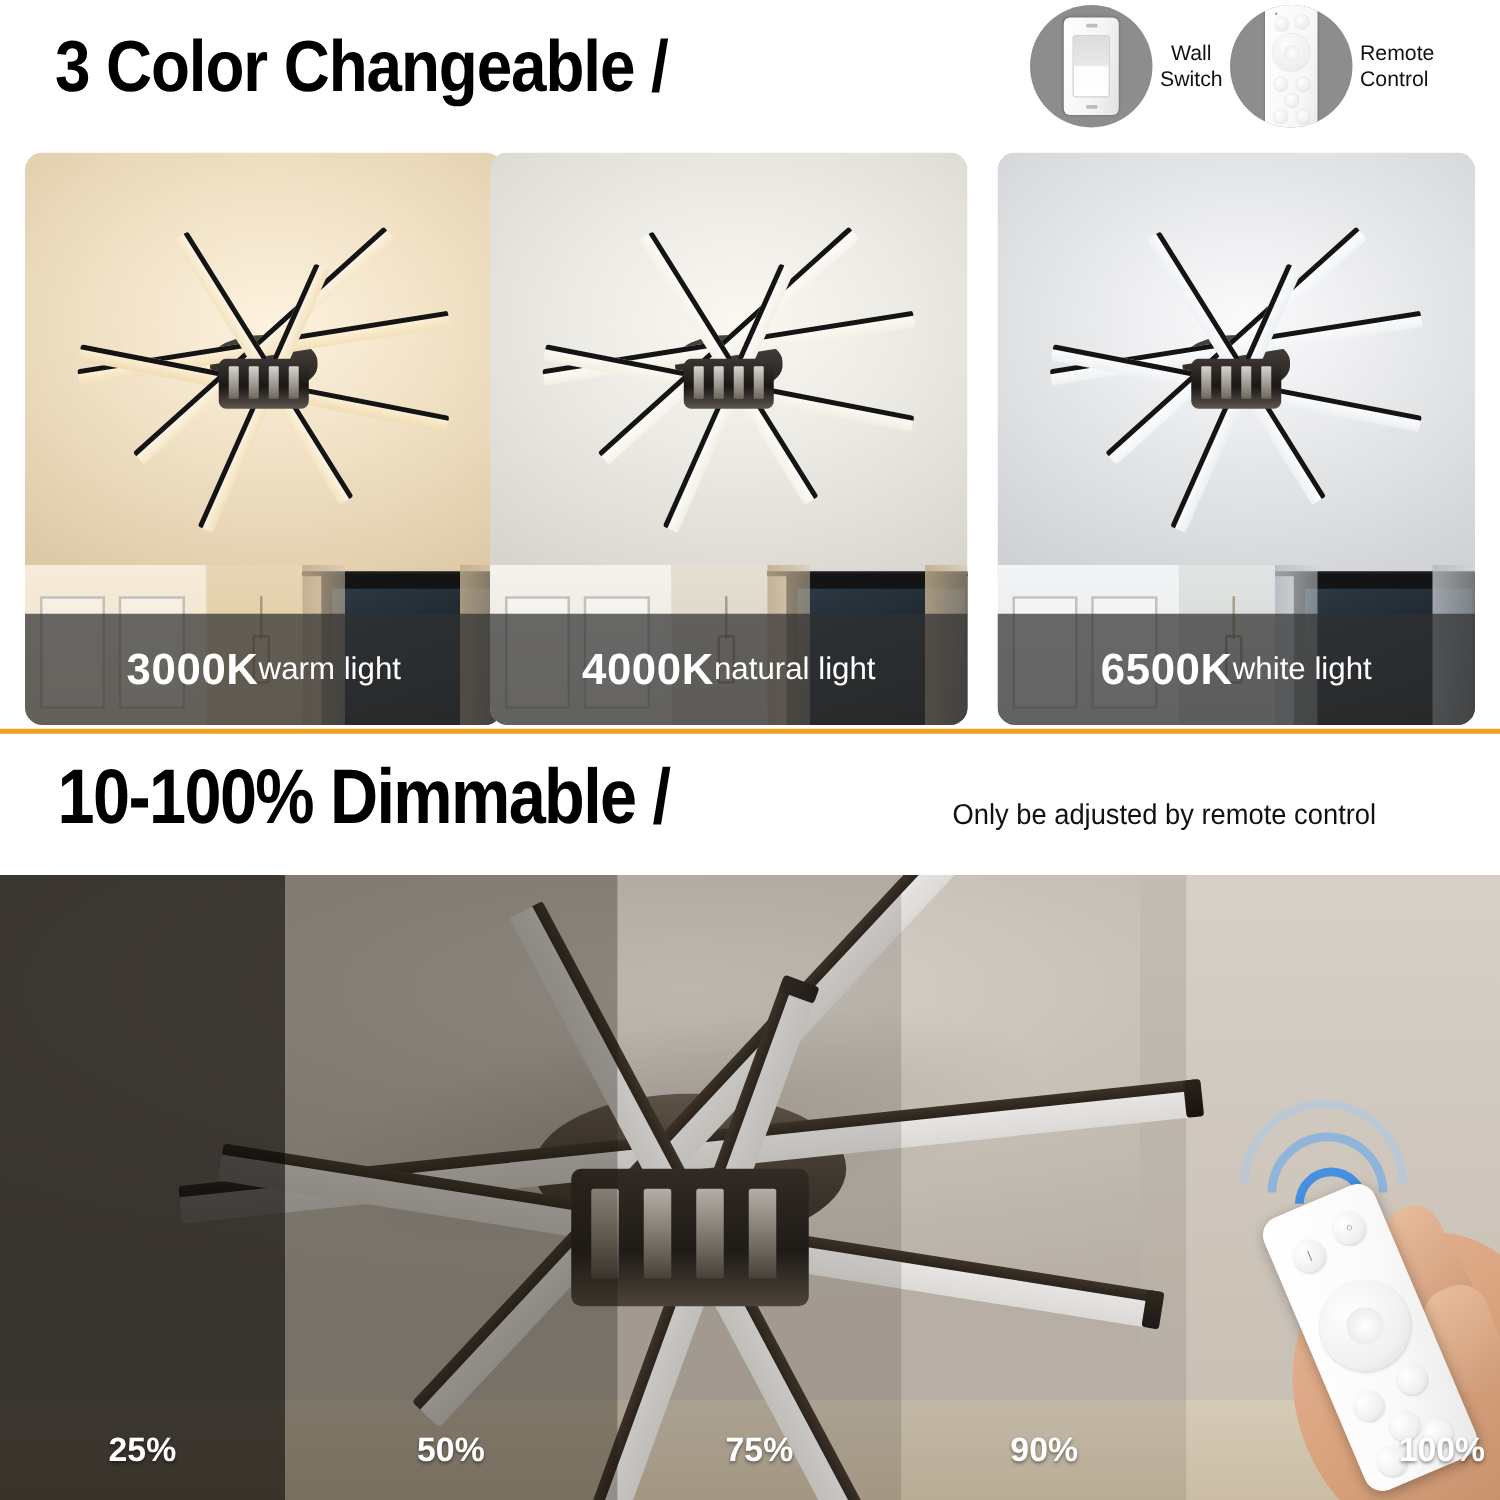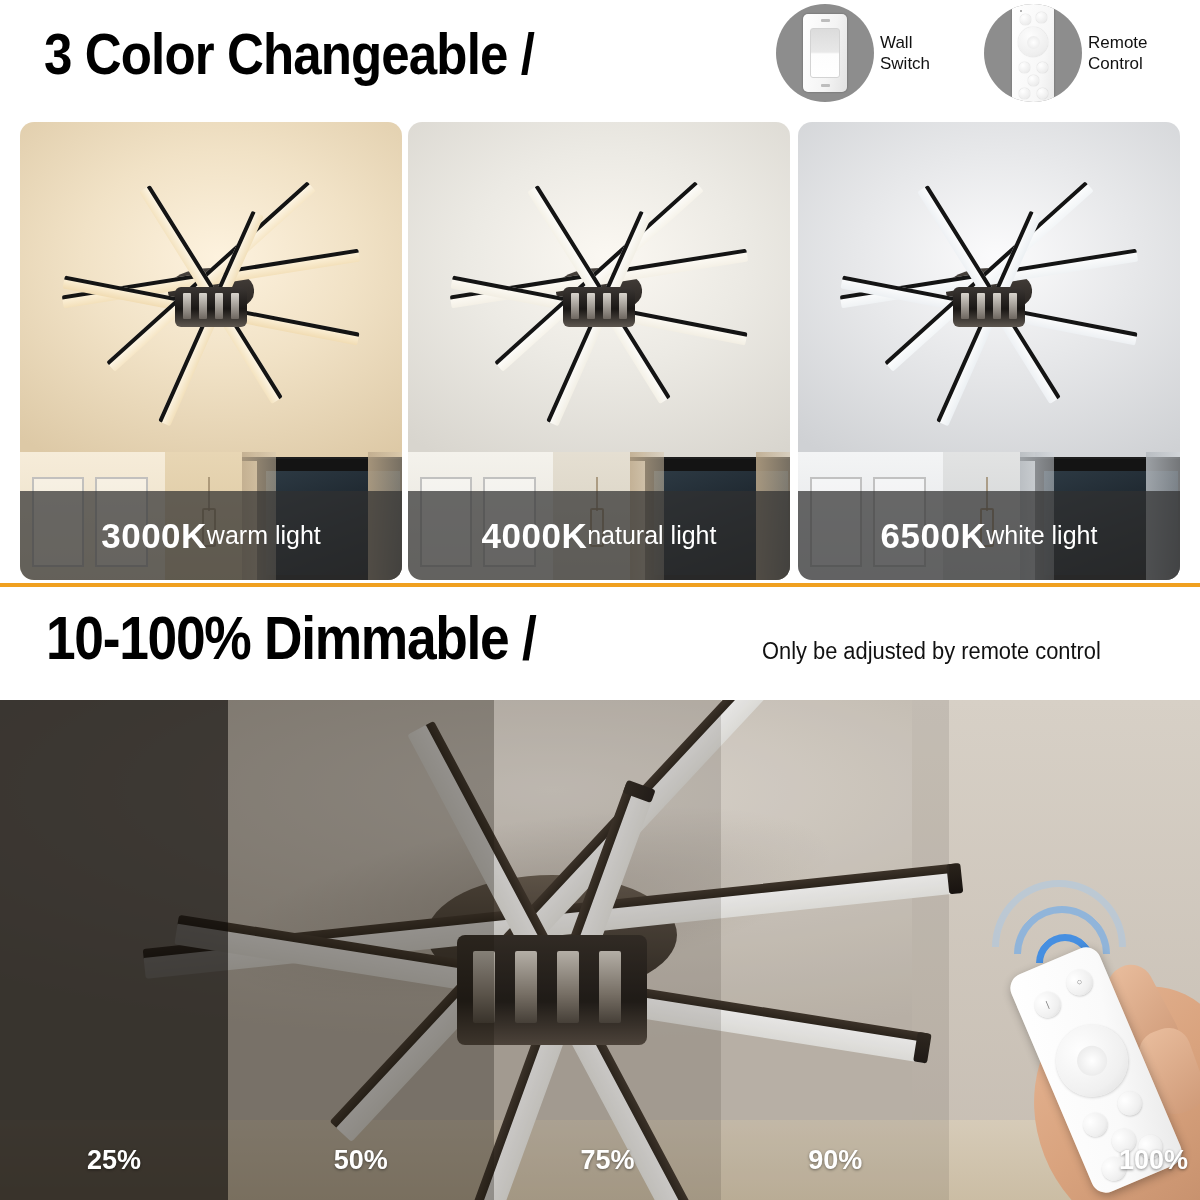--- a/index.html
+++ b/index.html
@@ -18,21 +18,21 @@
   .h1-title {
     position:absolute; left:44px; top:20px;
     font-size:58px; font-weight:bold;
     font-family:"Liberation Sans Narrow","Liberation Sans",sans-serif;
     transform:scaleX(0.88); transform-origin:left center;
     letter-spacing:-1px; color:#000; white-space:nowrap;
   }
   .ctrl-group {
     position:absolute; top:4px; display:flex; align-items:center;
   }
-  .ctrl-wall { left:776px; }
+  .ctrl-wall { left:824px;text-align:center; }
   .ctrl-remote { left:984px; }
   .ctrl-circle {
     width:98px; height:98px; border-radius:50%;
     background:#8d8d8d; position:relative; overflow:hidden;
     flex:none;
   }
   .ctrl-label {
     font-size:17px; line-height:21px; color:#111; margin-left:6px;
     white-space:nowrap;
   }
@@ -68,21 +68,21 @@
     margin:-6.5px 0 0 -6.5px; border-radius:50%;
     background:radial-gradient(circle,#ffffff,#e6e6e6); }
 
   
   .panels { position:absolute; left:0; top:122px; width:1200px; height:460px; }
   .panel {
     position:absolute; top:0; width:382px; height:458px;
     border-radius:14px; overflow:hidden;
   }
   .panel.p1 { left:20px; }
-  .panel.p2 { left:408px; }
+  .panel.p2 { left:392px; }
   .panel.p3 { left:798px; }
 
   
   .scene { position:absolute; inset:0; }
   .ceiling { position:absolute; left:0; top:0; width:100%; height:74%; }
   .wallrow { position:absolute; left:0; top:72%; width:100%; height:28%; }
   .wall-left { position:absolute; left:0; top:0; width:38%; height:100%; }
   .wall-mid  { position:absolute; left:38%; top:0; width:24%; height:100%; }
   .window-frame { position:absolute; left:62%; top:6%; width:40%; height:94%;
       background:#141414; }

